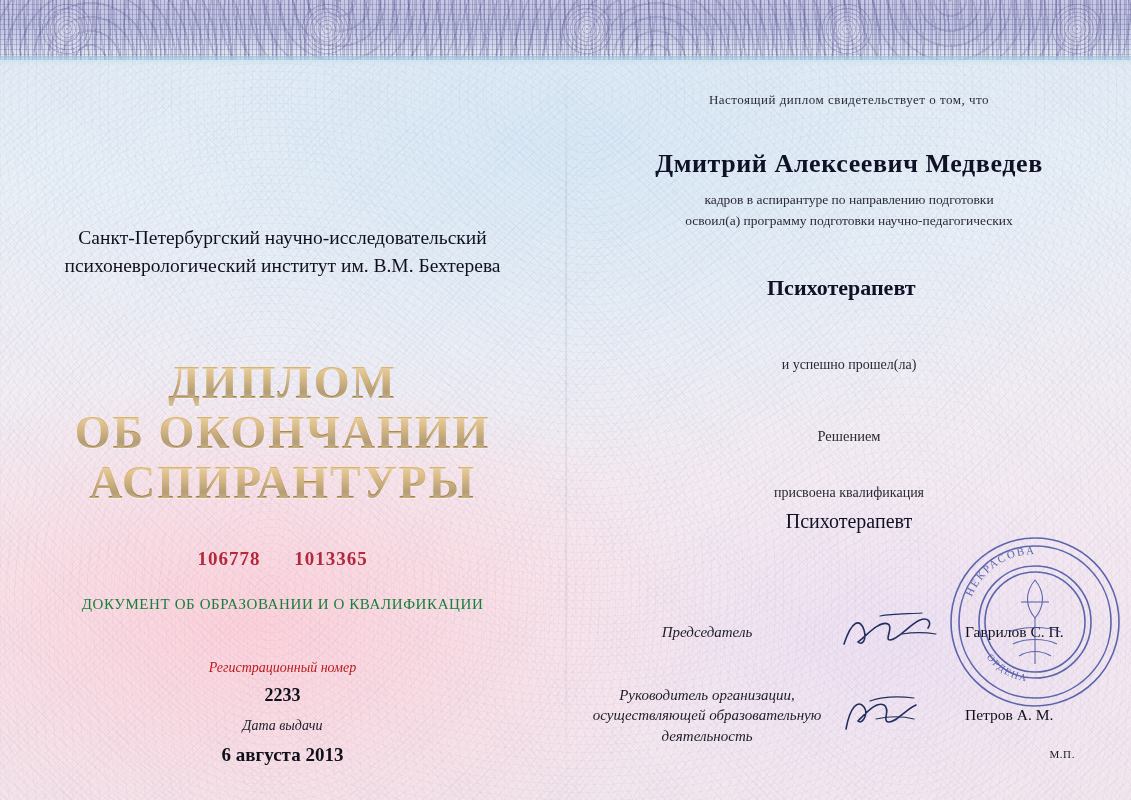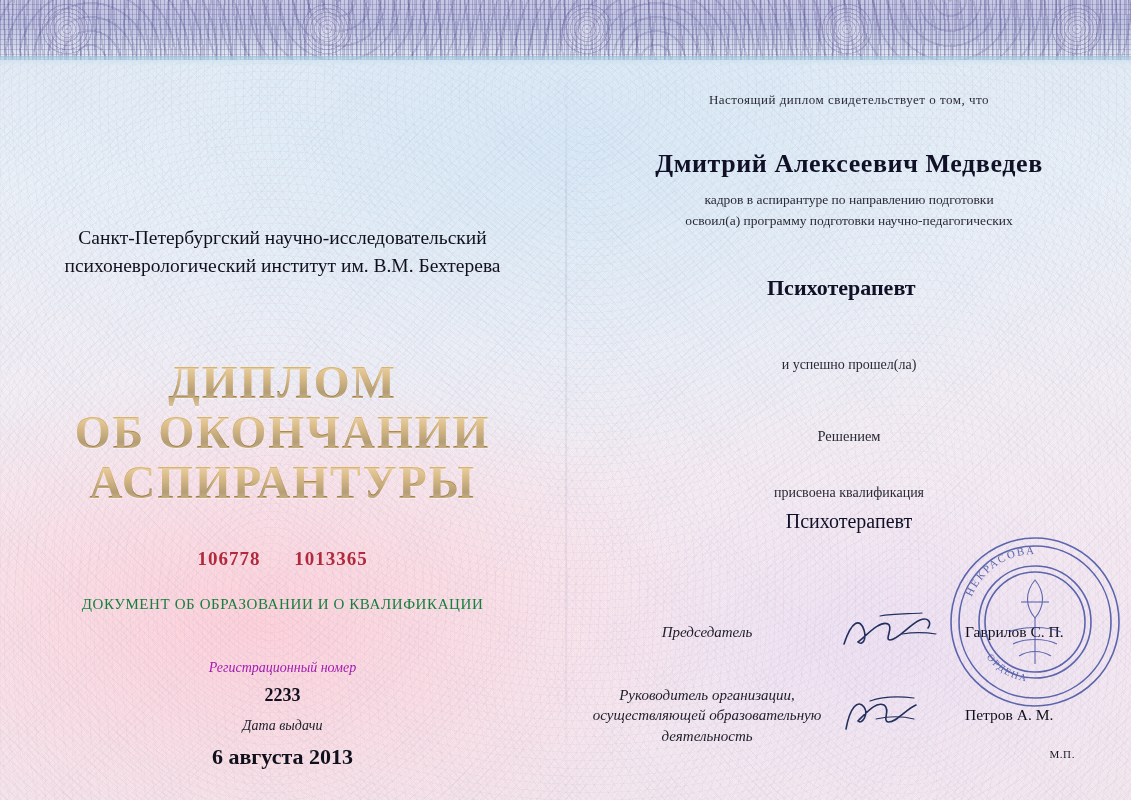--- a/index.html
+++ b/index.html
@@ -149,21 +149,21 @@
     font-size: 15px;
     letter-spacing: 0.6px;
     color: #15803d;
   }
   .reg-label {
     position: absolute;
     top: 600px;
     left: 0; right: 0;
     font-size: 14px;
     font-style: italic;
-    color: #a21caf;
+    color: #b91c1c;
   }
   .reg-value {
     position: absolute;
     top: 625px;
     left: 0; right: 0;
     font-size: 18px;
     font-weight: bold;
     color: #10101c;
   }
   .date-label {
@@ -171,21 +171,21 @@
     top: 658px;
     left: 0; right: 0;
     font-size: 14px;
     font-style: italic;
     color: #20202c;
   }
   .date-value {
     position: absolute;
     top: 684px;
     left: 0; right: 0;
-    font-size: 22px;
+    font-size: 19px;
     font-weight: bold;
     color: #10101c;
   }
 
   
   .right {
     position: absolute;
     left: 567px;
     top: 60px;
     width: 564px;

